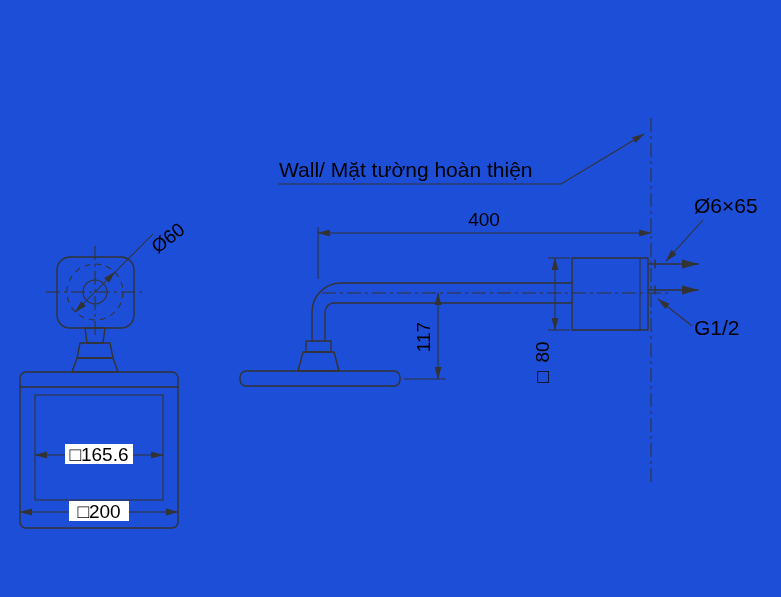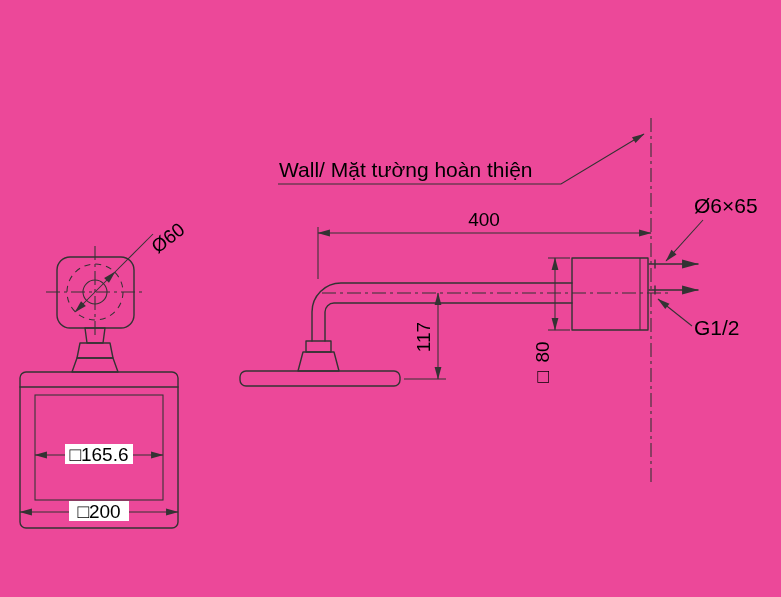--- a/index.html
+++ b/index.html
@@ -1,17 +1,17 @@
 <!DOCTYPE html>
 <html><head>
 <meta charset="utf-8">
 <style>
   html,body{margin:0;padding:0;background:#ffffff;}
   .canvas{
-    width:781px;height:597px;background:#ec4899;position:relative;overflow:hidden;
+    width:781px;height:597px;background:#1d4ed8;position:relative;overflow:hidden;
     font-family:"Liberation Sans","DejaVu Sans",sans-serif;
   }
   svg text{
     font-family:"Liberation Sans","DejaVu Sans",sans-serif;
     fill:#000000;
   }
   .obj{stroke:#333333;stroke-width:1.4;fill:none;stroke-linejoin:round;stroke-linecap:round;}
   .thin{stroke:#333333;stroke-width:1.05;fill:none;}
   .dim{stroke:#333333;stroke-width:1.05;fill:none;}
   .cl{stroke:#333333;stroke-width:1.05;fill:none;stroke-dasharray:14 4 3 4;}

